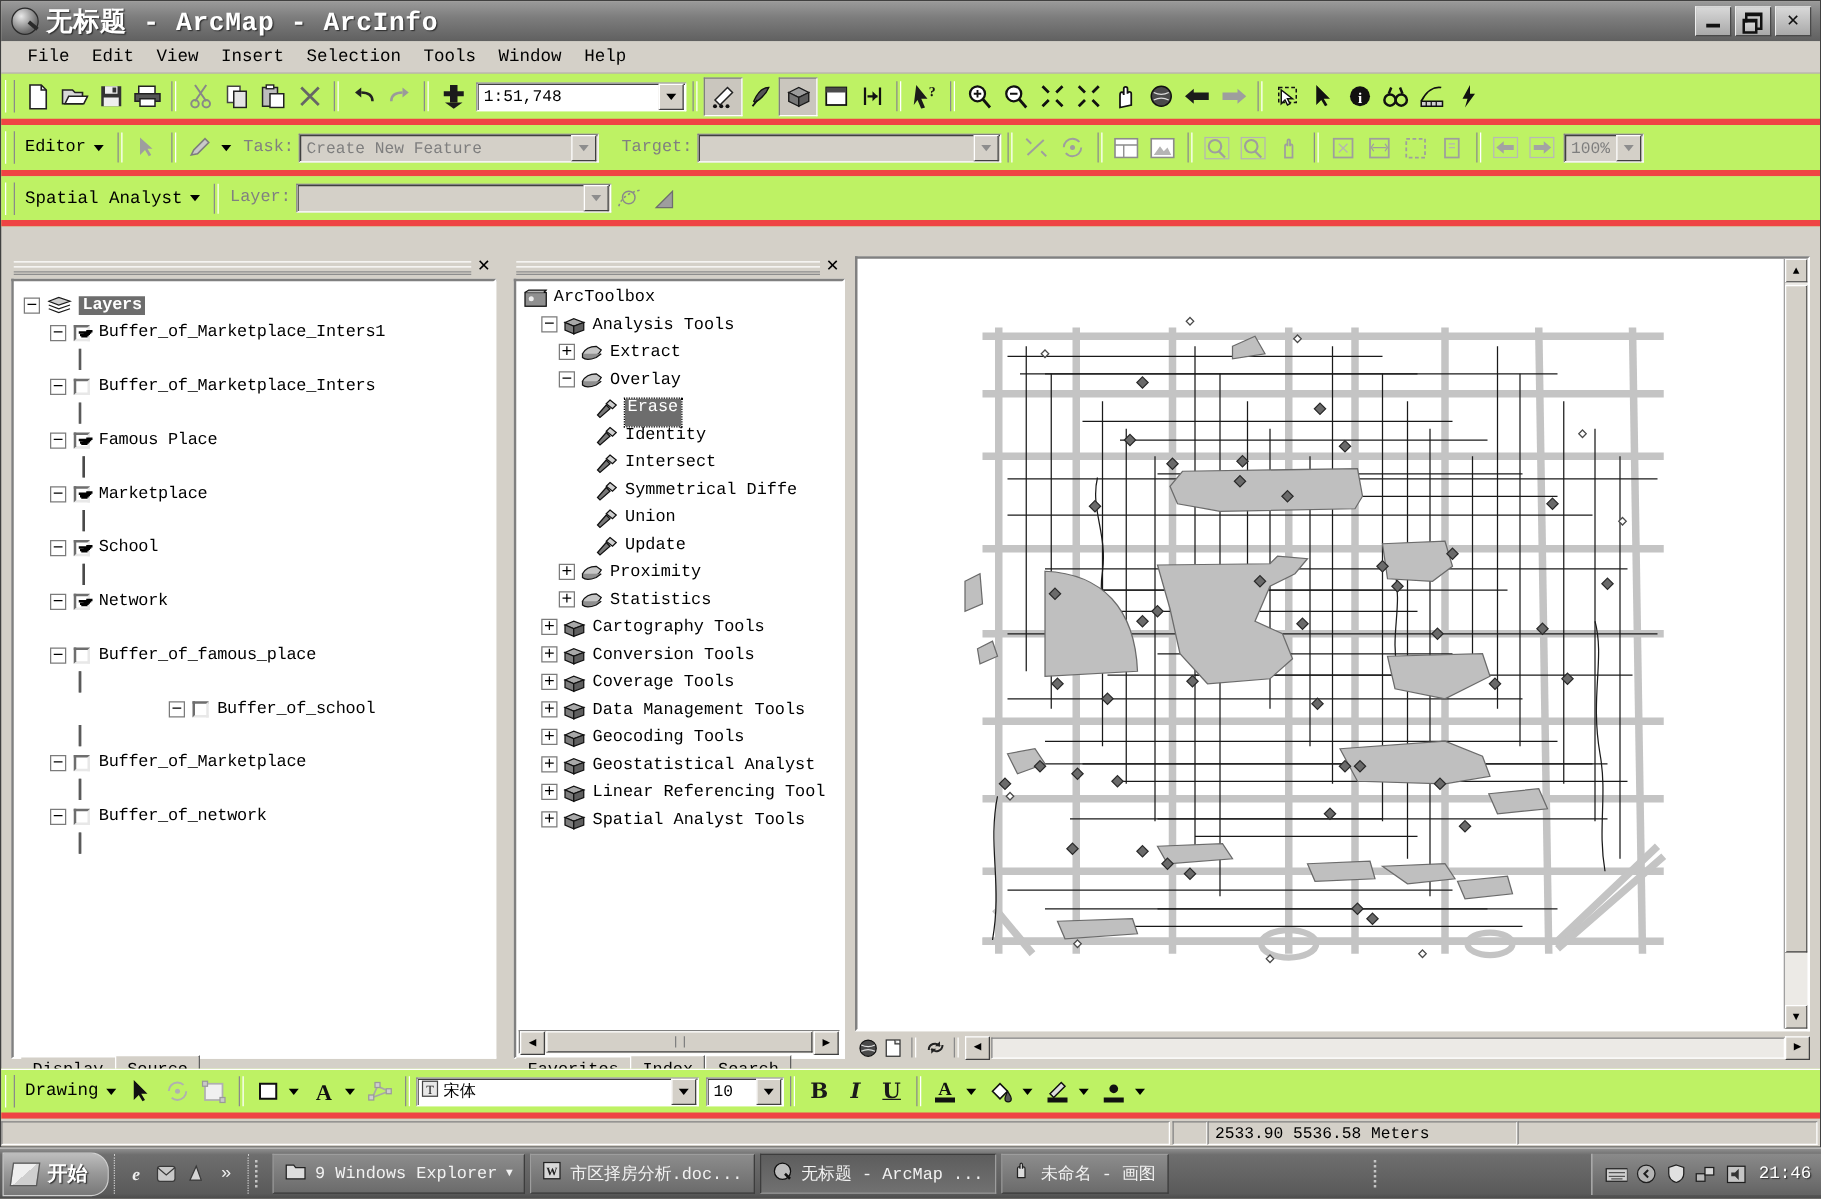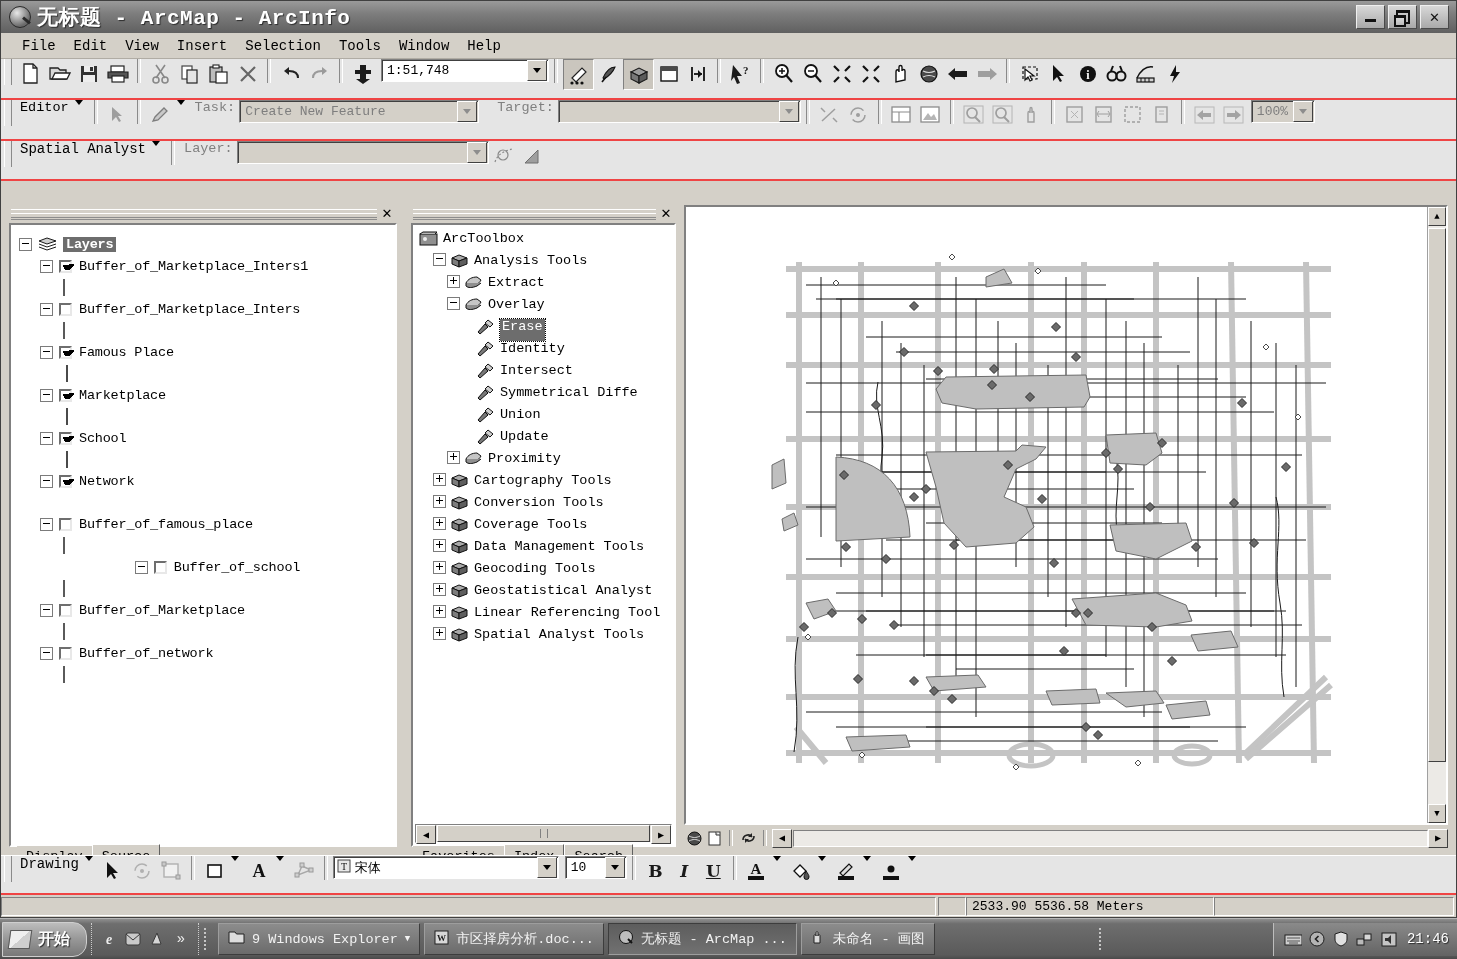--- a/index.html
+++ b/index.html
@@ -32,22 +32,22 @@
   .wb .restore{width:10px;height:9px;border:2px solid #111;border-top-width:3px;position:relative;}
   .wb .restore:after{content:"";position:absolute;left:-4px;top:2px;width:8px;height:7px;
     border:2px solid #111;border-top-width:3px;background:linear-gradient(to bottom,#d8d8d8,#bcbcbc);}
 
   
   .menubar{height:25px;background:#d4d0c8;display:flex;align-items:center;
     border-bottom:1px solid #b0aca4;padding-left:12px;}
   .menubar .mi{padding:2px 9px;font-size:14px;color:#000;white-space:nowrap;}
 
   
-  .tbrow{height:41px;background:#e5e5e5;display:flex;
-    border-bottom:2px solid #ef4444;box-sizing:border-box;}
+  .tbrow{height:41px;background:#bef264;display:flex;align-items:center;
+    border-bottom:5px solid #ef4444;box-sizing:border-box;}
   .grip{width:6px;height:26px;border-left:1px solid #fff;border-right:1px solid #8a8a8a;
     margin:0 4px 0 3px;flex:none;}
   .sep{width:2px;height:24px;border-left:1px solid #8a8a8a;border-right:1px solid #fff;margin:0 5px;flex:none;}
   .btn{width:29px;height:29px;display:flex;align-items:center;justify-content:center;flex:none;
     color:#1a1a1a;}
   .btn.pressed{border:1px solid #808080;border-right-color:#fff;border-bottom-color:#fff;
     background:#cac6be;}
   .btn svg{display:block;}
   .tlabel{font-size:13.5px;padding:0 4px;white-space:nowrap;color:#000;}
   .tlabel.dis{color:#808080;}
@@ -769,20 +769,28 @@
                   </svg></span>
                 <span class="tbxlabel">Update</span>
               </div>
               <div class="tbrow2" style="padding-left: 28px;">
                 <span class="exp plus" style="margin-right:4px;"></span>
                 <span class="ico-box"><svg width="19" height="16">
                     <path d="M2 8c2-4 6-6 11-6l4 3c-2 4-6 6-11 6z" fill="#c6c6c6" stroke="#111"></path>
                     <path d="M2 8v3c2 2 6 2 11 0l4-3" fill="#8f8f8f" stroke="#111"></path>
                   </svg></span>
                 <span class="tbxlabel">Proximity</span>
+              </div>
+              <div class="tbrow2" style="padding-left: 28px;">
+                <span class="exp plus" style="margin-right:4px;"></span>
+                <span class="ico-box"><svg width="19" height="16">
+                    <path d="M2 8c2-4 6-6 11-6l4 3c-2 4-6 6-11 6z" fill="#c6c6c6" stroke="#111"></path>
+                    <path d="M2 8v3c2 2 6 2 11 0l4-3" fill="#8f8f8f" stroke="#111"></path>
+                  </svg></span>
+                <span class="tbxlabel">Statistics</span>
               </div>
               <div class="tbrow2" style="padding-left: 14px;">
                 <span class="exp plus" style="margin-right:4px;"></span>
                 <span class="ico-box"><svg width="19" height="16">
                     <path d="M2 5l7-3 8 3-8 3z" fill="#a9a9a9" stroke="#111"></path>
                     <path d="M2 5v6l7 3V8z" fill="#7d7d7d" stroke="#111"></path>
                     <path d="M17 5v6l-8 3V8z" fill="#5e5e5e" stroke="#111"></path>
                   </svg></span>
                 <span class="tbxlabel">Cartography Tools</span>
               </div>

